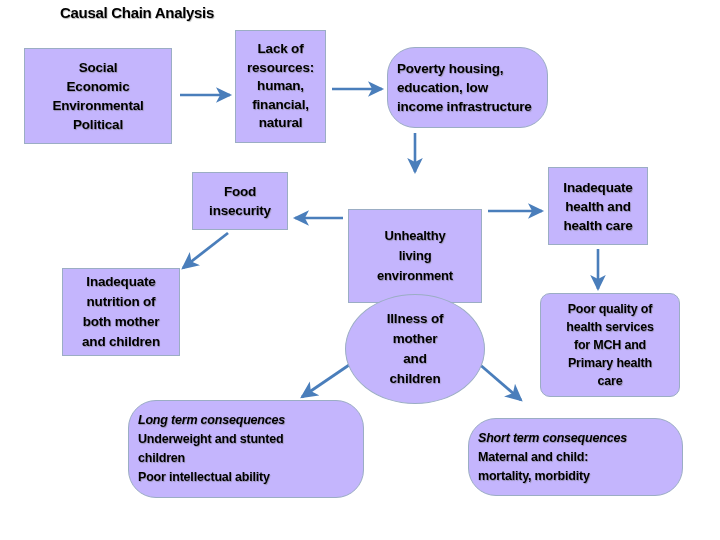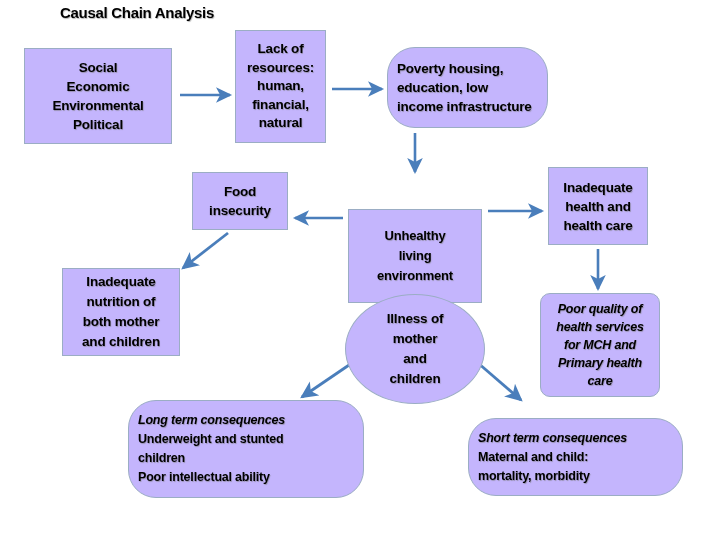--- a/index.html
+++ b/index.html
@@ -59,21 +59,21 @@
 
   
   #n-social        { left:24px;  top:48px;  width:148px; height:96px;  font-size:13.5px; line-height:19px; }
   #n-lack          { left:235px; top:30px;  width:91px;  height:113px; font-size:13.5px; line-height:18.5px; }
   #n-poverty       { left:387px; top:47px;  width:161px; height:81px;  font-size:13.5px; line-height:19px; }
   #n-food          { left:192px; top:172px; width:96px;  height:58px;  font-size:13.5px; line-height:19px; }
   #n-unhealthy     { left:348px; top:177px; width:134px; height:94px;  font-size:13px; line-height:20px;margin-top:32px; }
   #n-inadhealth    { left:548px; top:167px; width:100px; height:78px;  font-size:13.5px; line-height:19px; }
   #n-nutrition     { left:62px;  top:268px; width:118px; height:88px;  font-size:13.5px; line-height:20px; }
   #n-illness       { left:345px; top:294px; width:140px; height:110px; font-size:13.5px; line-height:20px; }
-  #n-poorquality   { left:540px; top:293px; width:120px; height:104px; font-size:12.5px; line-height:18px;font-style:italic; }
+  #n-poorquality   { left:540px; top:293px; width:140px; height:104px; font-size:12.5px; line-height:18px; }
   #n-longterm      { left:128px; top:400px; width:236px; height:98px;  font-size:12.5px; line-height:19px; }
   #n-shortterm     { left:468px; top:418px; width:215px; height:78px;  font-size:12.5px; line-height:19px; }
 </style>
 </head>
 <body>
 
 <div id="canvas">
 
   <div id="title">Causal Chain Analysis</div>
 

